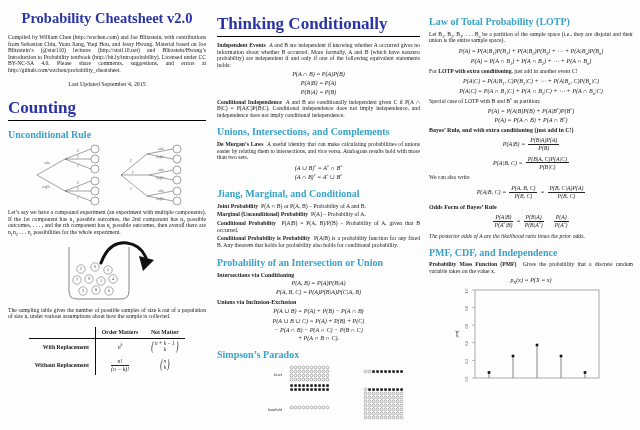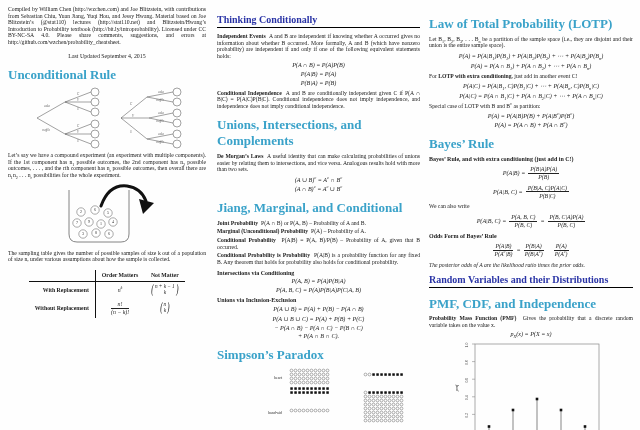--- a/index.html
+++ b/index.html
@@ -7,24 +7,24 @@
   html,body{width:640px;height:430px;overflow:hidden;background:#fff}
   body{font-family:"Liberation Serif","DejaVu Serif",serif;color:var(--ink)}
   .page{position:relative;width:640px;height:430px;overflow:hidden;background:#fefefe}
   .col{position:absolute;top:0}
   .col1{left:8px;width:198px;padding-top:6px}
   .col2{left:217px;width:203px;padding-top:8px}
   .col3{left:429px;width:204px;padding-top:8px}
   .doc-title{font-size:14.5px;font-weight:bold;color:var(--blue);text-align:center;margin:4px 0 7px}
   .intro{font-size:5.7px;line-height:1.16;text-align:justify}
   .updated{font-size:5.9px;text-align:center;margin-top:7px}
-  .section{font-size:10px;font-weight:bold;color:var(--blue);margin-top:11px;margin-bottom:5px;
+  .section{font-size:17px;font-weight:bold;color:var(--blue);margin-top:11px;margin-bottom:5px;
            padding-bottom:2px;border-bottom:1.8px solid #000}
   .col2 .section,.col3 .section{margin-top:6px}
-  .subsection{font-size:13px;font-weight:bold;color:var(--teal);margin-top:8px;margin-bottom:3.5px}
+  .subsection{font-size:10px;font-weight:bold;color:var(--teal);margin-top:8px;margin-bottom:3.5px}
   .body-text{font-size:5.7px;line-height:1.16;text-align:justify;margin-top:2px}
   .lead{font-weight:bold}
   .note{font-size:5.7px;font-style:italic;margin-top:2.5px}
   .minihead{font-size:6px;font-weight:bold;margin-top:4px;margin-bottom:1px}
   .eq{font-size:6.1px;font-style:italic;text-align:center;margin:2.6px 0}
   .eqs{margin:3px 0 4px}
   sub,sup{font-size:0.72em;line-height:0}
   .eqline{display:flex;justify-content:center;align-items:center;font-size:6.1px;font-style:italic;margin:4.5px 0;gap:3px}
   .eqline .frac{font-size:5.8px}
   .frac{display:inline-block;text-align:center;font-style:italic;vertical-align:middle}
@@ -42,23 +42,25 @@
   .binom{display:inline-flex;align-items:center;font-style:italic;vertical-align:middle}
   .bparen{font-size:12px;font-weight:400;line-height:1;transform:scaleX(0.6);font-family:"DejaVu Serif",serif}
   .bstack{display:inline-flex;flex-direction:column;align-items:center;font-size:5.2px;line-height:1.15}
 </style>
 </head>
 <body>
 
 <div class="page">
 
   <div class="col col1">
+    <h1 class="doc-title">Probability Cheatsheet v2.0</h1>
     <p class="intro">Compiled by William Chen (http://wzchen.com) and Joe Blitzstein, with contributions from Sebastian Chiu, Yuan Jiang, Yuqi Hou, and Jessy Hwang. Material based on Joe Blitzstein’s (@stat110) lectures (http://stat110.net) and Blitzstein/Hwang’s Introduction to Probability textbook (http://bit.ly/introprobability). Licensed under CC BY-NC-SA 4.0. Please share comments, suggestions, and errors at http://github.com/wzchen/probability_cheatsheet.</p>
     <p class="updated">Last Updated September 4, 2015</p>
 
+    <h2 class="section">Counting</h2>
     <h3 class="subsection">Unconditional Rule</h3>
 
     <svg class="fig" viewBox="0 0 196 64" width="196" height="64">
       <g stroke="#444" stroke-width="0.5" fill="none">
         <path d="M28 32 L56 16 M28 32 L56 48"></path>
         <path d="M56 16 L82 6 M56 16 L82 16 M56 16 L82 26"></path>
         <path d="M56 48 L82 38 M56 48 L82 48 M56 48 L82 58"></path>
         <path d="M112 32 L138 11 M112 32 L140 32 M112 32 L138 53"></path>
         <path d="M138 11 L164 6 M138 11 L164 16 M140 32 L164 27 M140 32 L164 37 M138 53 L164 48 M138 53 L164 58"></path>
       </g>
@@ -188,20 +190,21 @@
       <div class="eq">(A ∪ B)<sup>c</sup> = A<sup>c</sup> ∩ B<sup>c</sup></div>
       <div class="eq">(A ∩ B)<sup>c</sup> = A<sup>c</sup> ∪ B<sup>c</sup></div>
     </div>
 
     <h3 class="subsection">Jiang, Marginal, and Conditional</h3>
     <p class="body-text"><span class="lead">Joint Probability</span>&nbsp;&nbsp;<span>P(A ∩ B) or P(A, B) – Probability of A and B.</span></p>
     <p class="body-text"><span class="lead">Marginal (Unconditional) Probability</span>&nbsp;&nbsp;<span>P(A) – Probability of A.</span></p>
     <p class="body-text"><span class="lead">Conditional Probability</span>&nbsp;&nbsp;<span>P(A|B) = P(A, B)/P(B) – Probability of A, given that B occurred.</span></p>
     <p class="body-text"><span class="lead">Conditional Probability is Probability</span>&nbsp;&nbsp;<span>P(A|B) is a probability function for any fixed B. Any theorem that holds for probability also holds for conditional probability.</span></p>
 
+    <h3 class="subsection">Probability of an Intersection or Union</h3>
     <div class="minihead">Intersections via Conditioning</div>
     <div class="eq">P(A, B) = P(A)P(B|A)</div>
     <div class="eq">P(A, B, C) = P(A)P(B|A)P(C|A, B)</div>
     <div class="minihead">Unions via Inclusion-Exclusion</div>
     <div class="eq">P(A ∪ B) = P(A) + P(B) − P(A ∩ B)</div>
     <div class="eq">P(A ∪ B ∪ C) = P(A) + P(B) + P(C)</div>
     <div class="eq">− P(A ∩ B) − P(A ∩ C) − P(B ∩ C)</div>
     <div class="eq">+ P(A ∩ B ∩ C).</div>
 
     <h3 class="subsection">Simpson’s Paradox</h3>
@@ -384,21 +387,20 @@
     <div class="eqs">
       <div class="eq">P(A|C) = P(A|B<sub>1</sub>, C)P(B<sub>1</sub>|C) + ⋯ + P(A|B<sub>n</sub>, C)P(B<sub>n</sub>|C)</div>
       <div class="eq">P(A|C) = P(A ∩ B<sub>1</sub>|C) + P(A ∩ B<sub>2</sub>|C) + ⋯ + P(A ∩ B<sub>n</sub>|C)</div>
     </div>
     <p class="body-text">Special case of LOTP with B and B<sup>c</sup> as partition:</p>
     <div class="eqs">
       <div class="eq">P(A) = P(A|B)P(B) + P(A|B<sup>c</sup>)P(B<sup>c</sup>)</div>
       <div class="eq">P(A) = P(A ∩ B) + P(A ∩ B<sup>c</sup>)</div>
     </div>
 
-    <h3 class="subsection">Bayes’ Rule</h3>
     <div class="minihead">Bayes’ Rule, and with extra conditioning (just add in C!)</div>
     <div class="eqline">
       <span>P(A|B) =</span>
       <span class="frac">
           <span class="fnum">P(B|A)P(A)</span>
           <span class="fden">P(B)</span>
         </span>
     </div>
     <div class="eqline">
       <span>P(A|B, C) =</span>
@@ -432,21 +434,20 @@
           <span class="fden">P(B|A<sup>c</sup>)</span>
         </span>
       <span class="gap"></span>
       <span class="frac">
           <span class="fnum">P(A)</span>
           <span class="fden">P(A<sup>c</sup>)</span>
         </span>
     </div>
     <p class="note">The posterior odds of A are the likelihood ratio times the prior odds.</p>
 
-    <h2 class="section">Random Variables and their Distributions</h2>
     <h3 class="subsection">PMF, CDF, and Independence</h3>
     <p class="body-text"><span class="lead">Probability Mass Function (PMF)</span>&nbsp;&nbsp;<span>Gives the probability that a discrete random variable takes on the value x.</span></p>
     <div class="eq">p<sub>X</sub>(x) = P(X = x)</div>
 
     <svg class="fig" id="pmf-chart" viewBox="0 0 204 96" width="204" height="96">
         <rect x="46" y="4" width="124" height="88" fill="none" stroke="#888" stroke-width="0.7"></rect>
         <line x1="43" y1="92" x2="46" y2="92" stroke="#888" stroke-width="0.6"></line>
         <text x="39" y="93" font-size="3.8" fill="#333" text-anchor="middle" transform="rotate(-90 39 93)">0.0</text>
         <line x1="43" y1="74.4" x2="46" y2="74.4" stroke="#888" stroke-width="0.6"></line>
         <text x="39" y="75.4" font-size="3.8" fill="#333" text-anchor="middle" transform="rotate(-90 39 75.4)">0.2</text>

